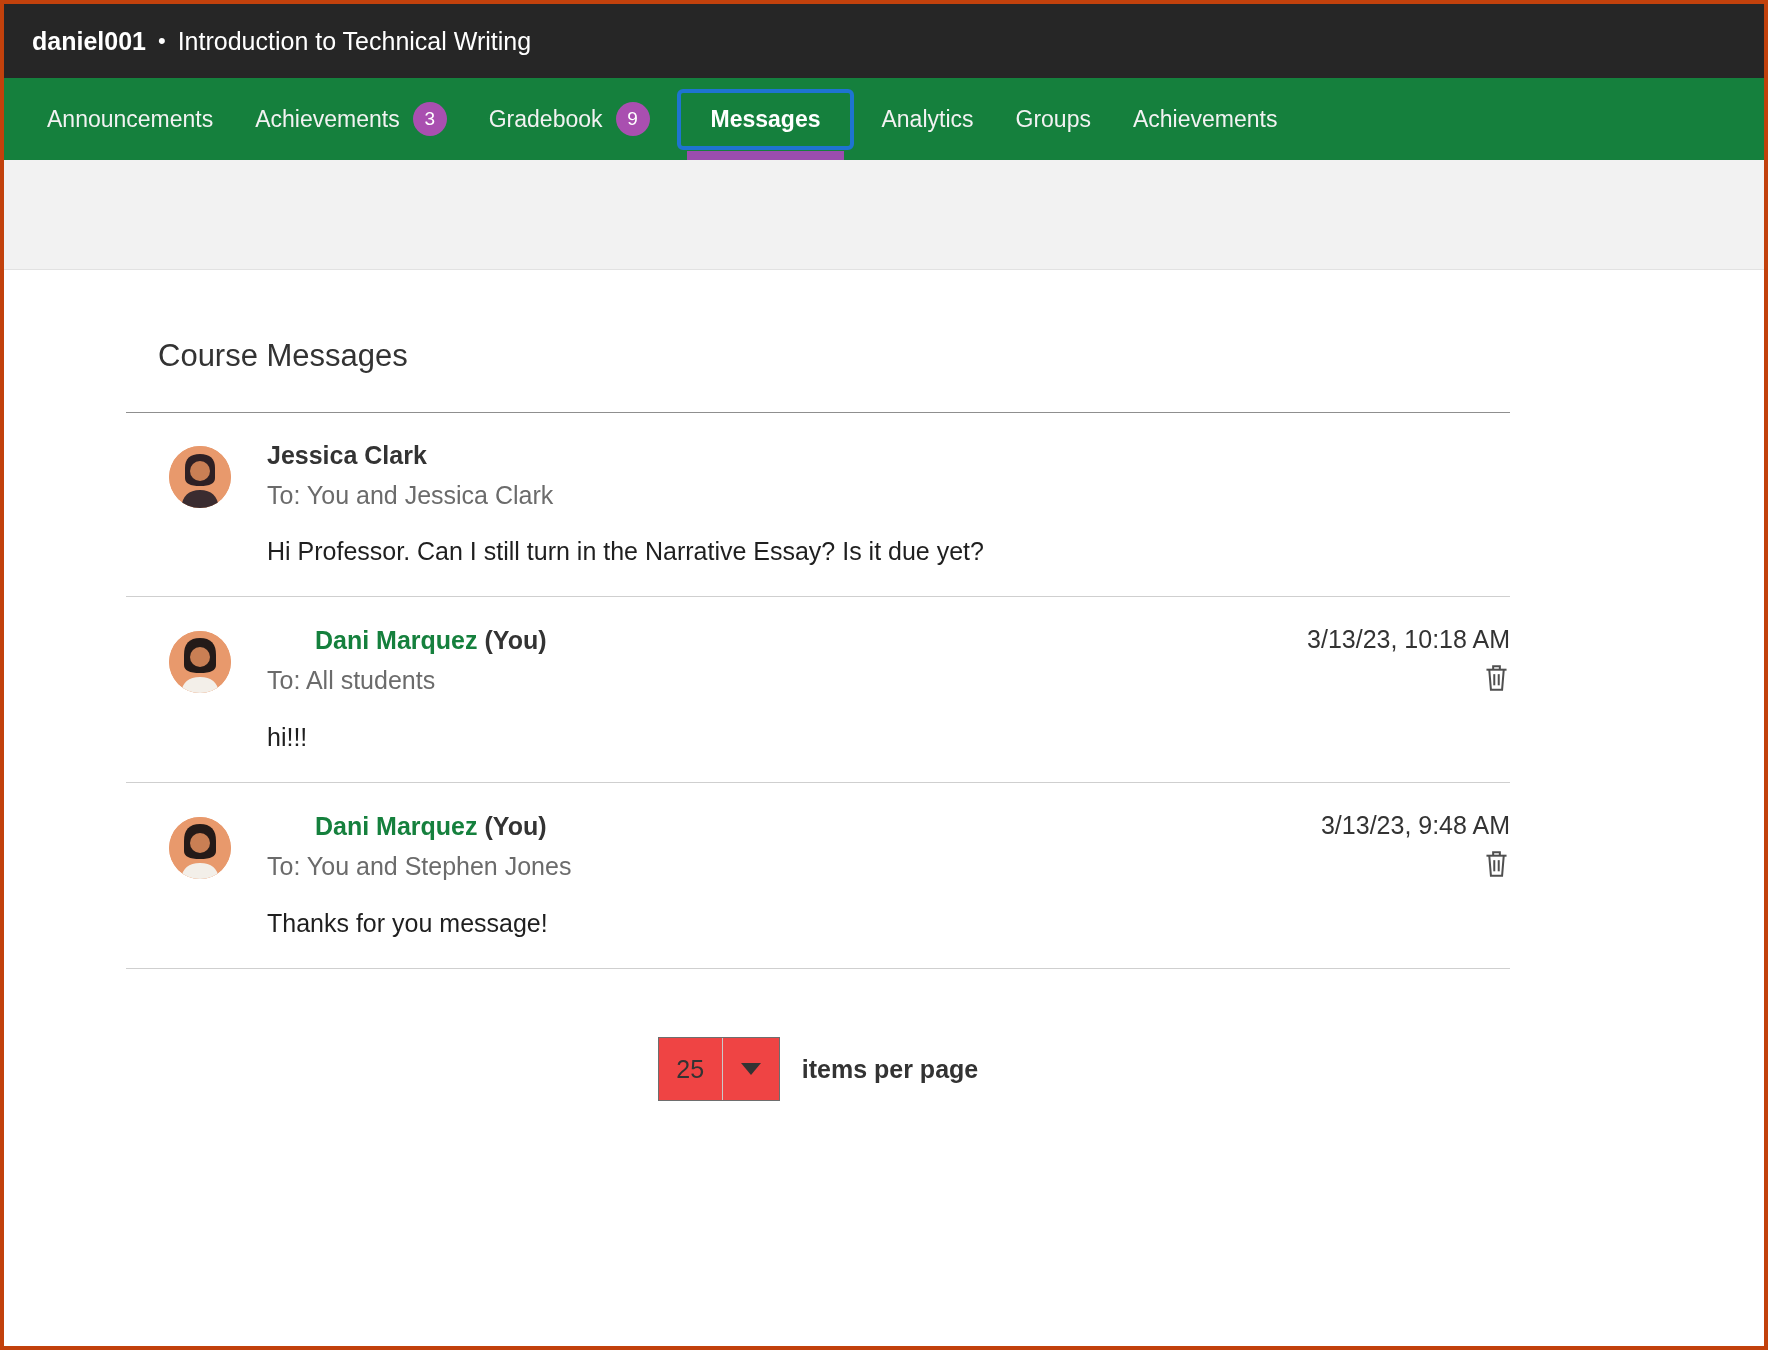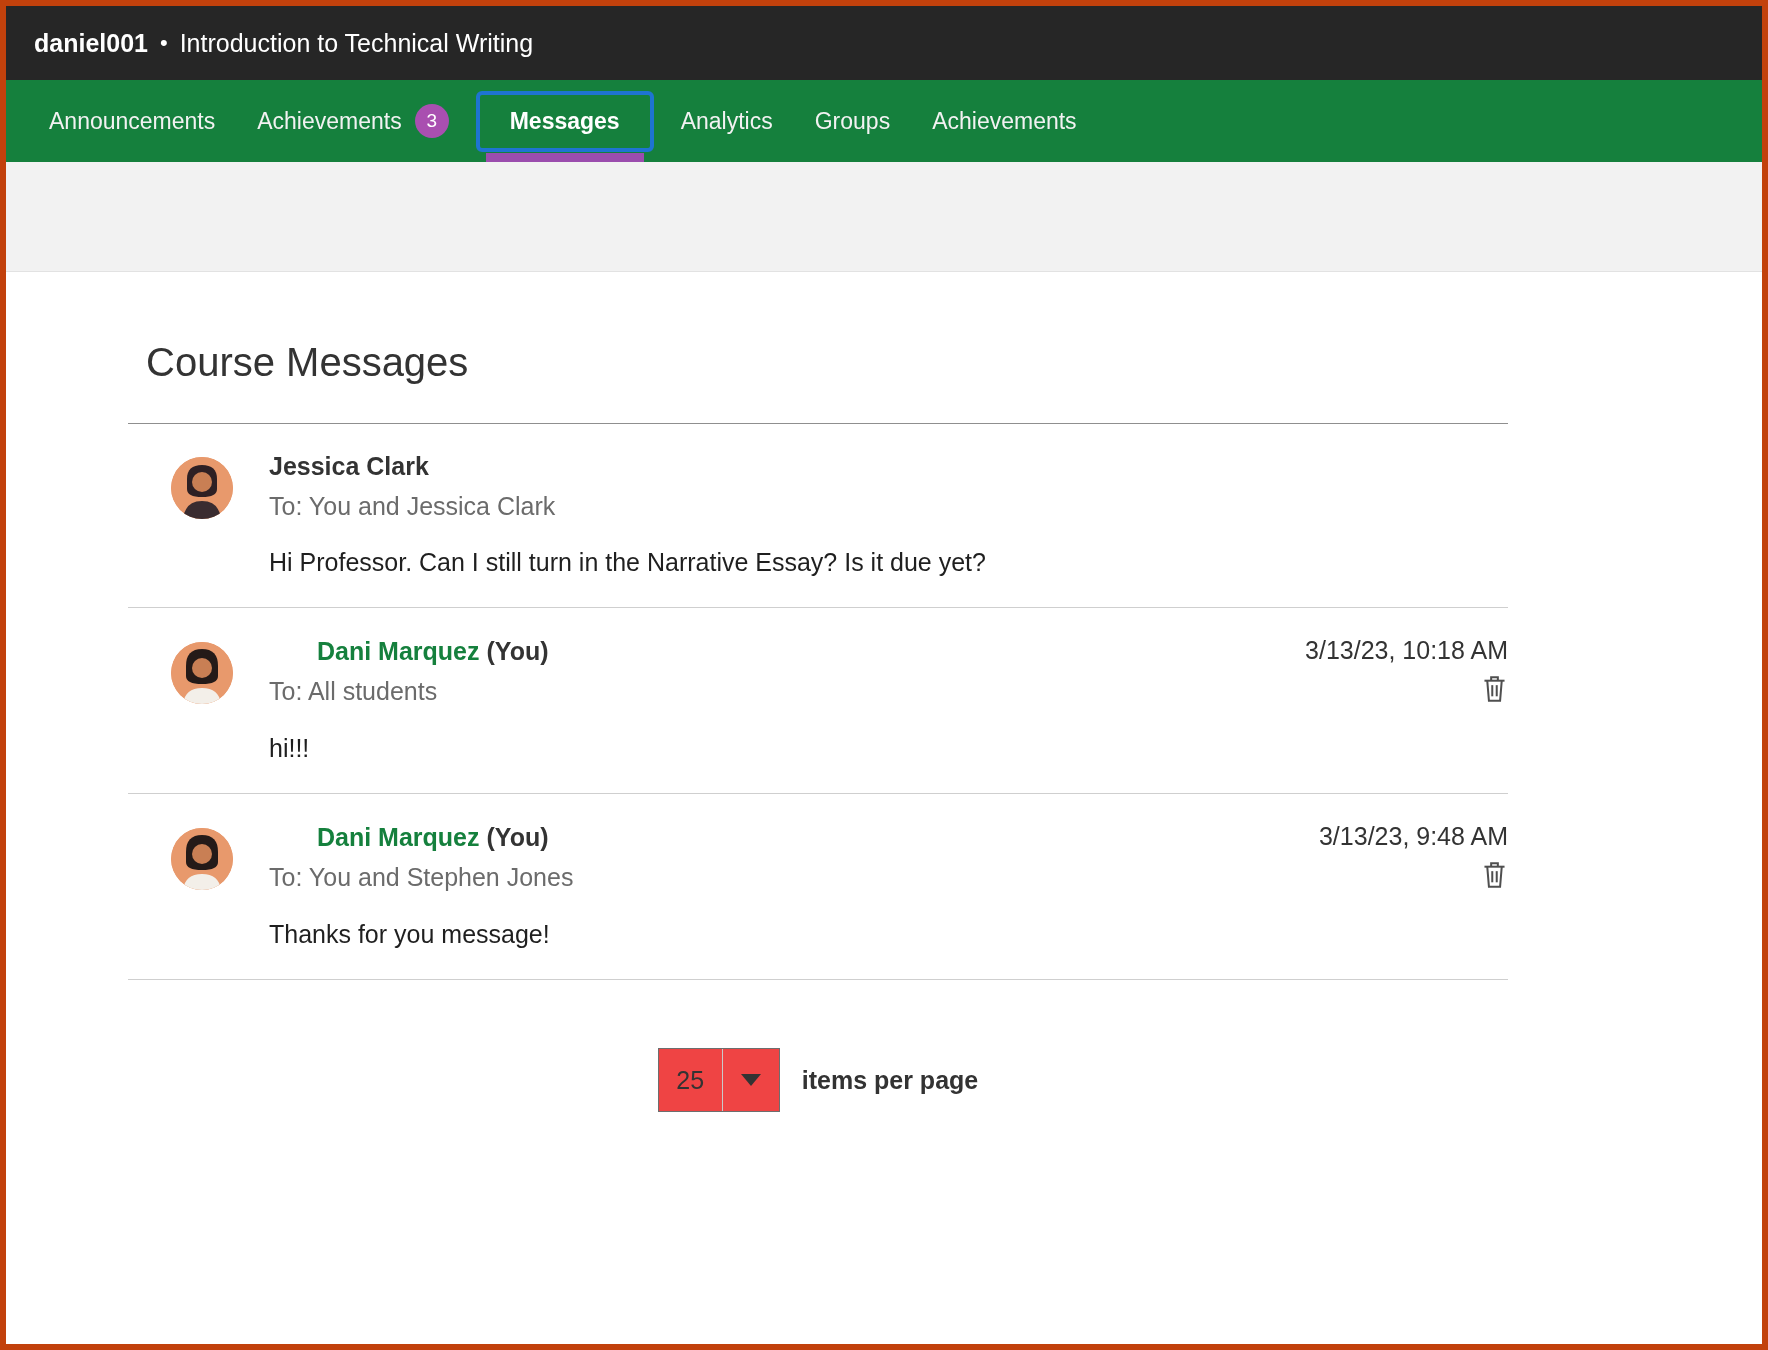--- a/index.html
+++ b/index.html
@@ -4,21 +4,21 @@
 <style>
   * { box-sizing: border-box; }
   html, body { margin: 0; padding: 0; }
   body {
     width: 1768px; height: 1350px;
     font-family: "Liberation Sans", sans-serif;
     background: #ffffff;
   }
   .page {
     width: 1768px; height: 1350px;
-    border: 6px solid #c2410c;
+    border: 4px solid #c2410c;
     background: #ffffff;
     overflow: hidden;
   }
 
   
   .topbar {
     background: #262626;
     color: #ffffff;
     height: 74px;
     display: flex; align-items: center;
@@ -71,24 +71,24 @@
   
   .subheader {
     height: 110px;
     background: #f2f2f2;
     border-bottom: 1px solid #e2e2e2;
   }
 
   
   .container { margin: 0 254px 0 122px; }
   .page-title {
-    font-size: 40px;
+    font-size: 31px;
     font-weight: 400;
     color: #333333;
-    margin: 68px 0 38px 18px;
+    margin: 68px 0 38px 32px;
   }
   .heading-divider { border: none; border-top: 1px solid #8f8f8f; margin: 0; }
 
   .message-row {
     padding: 28px 0 30px 43px;
     border-bottom: 1px solid #cfcfcf;
     cursor: pointer;
   }
   .row-top { display: flex; align-items: center; }
   .avatar {
@@ -164,20 +164,24 @@
     <span class="course">Introduction to Technical Writing</span>
   </div>
 
   <div class="nav">
     <div class="nav-item">
       <span>Announcements</span>
     </div>
     <div class="nav-item">
       <span>Achievements</span>
       <span class="badge">3</span>
+    </div>
+    <div class="nav-item">
+      <span>Gradebook</span>
+      <span class="badge">9</span>
     </div>
     <div class="nav-item active">
       <span>Messages</span>
     </div>
     <div class="nav-item">
       <span>Analytics</span>
     </div>
     <div class="nav-item">
       <span>Groups</span>
     </div>

